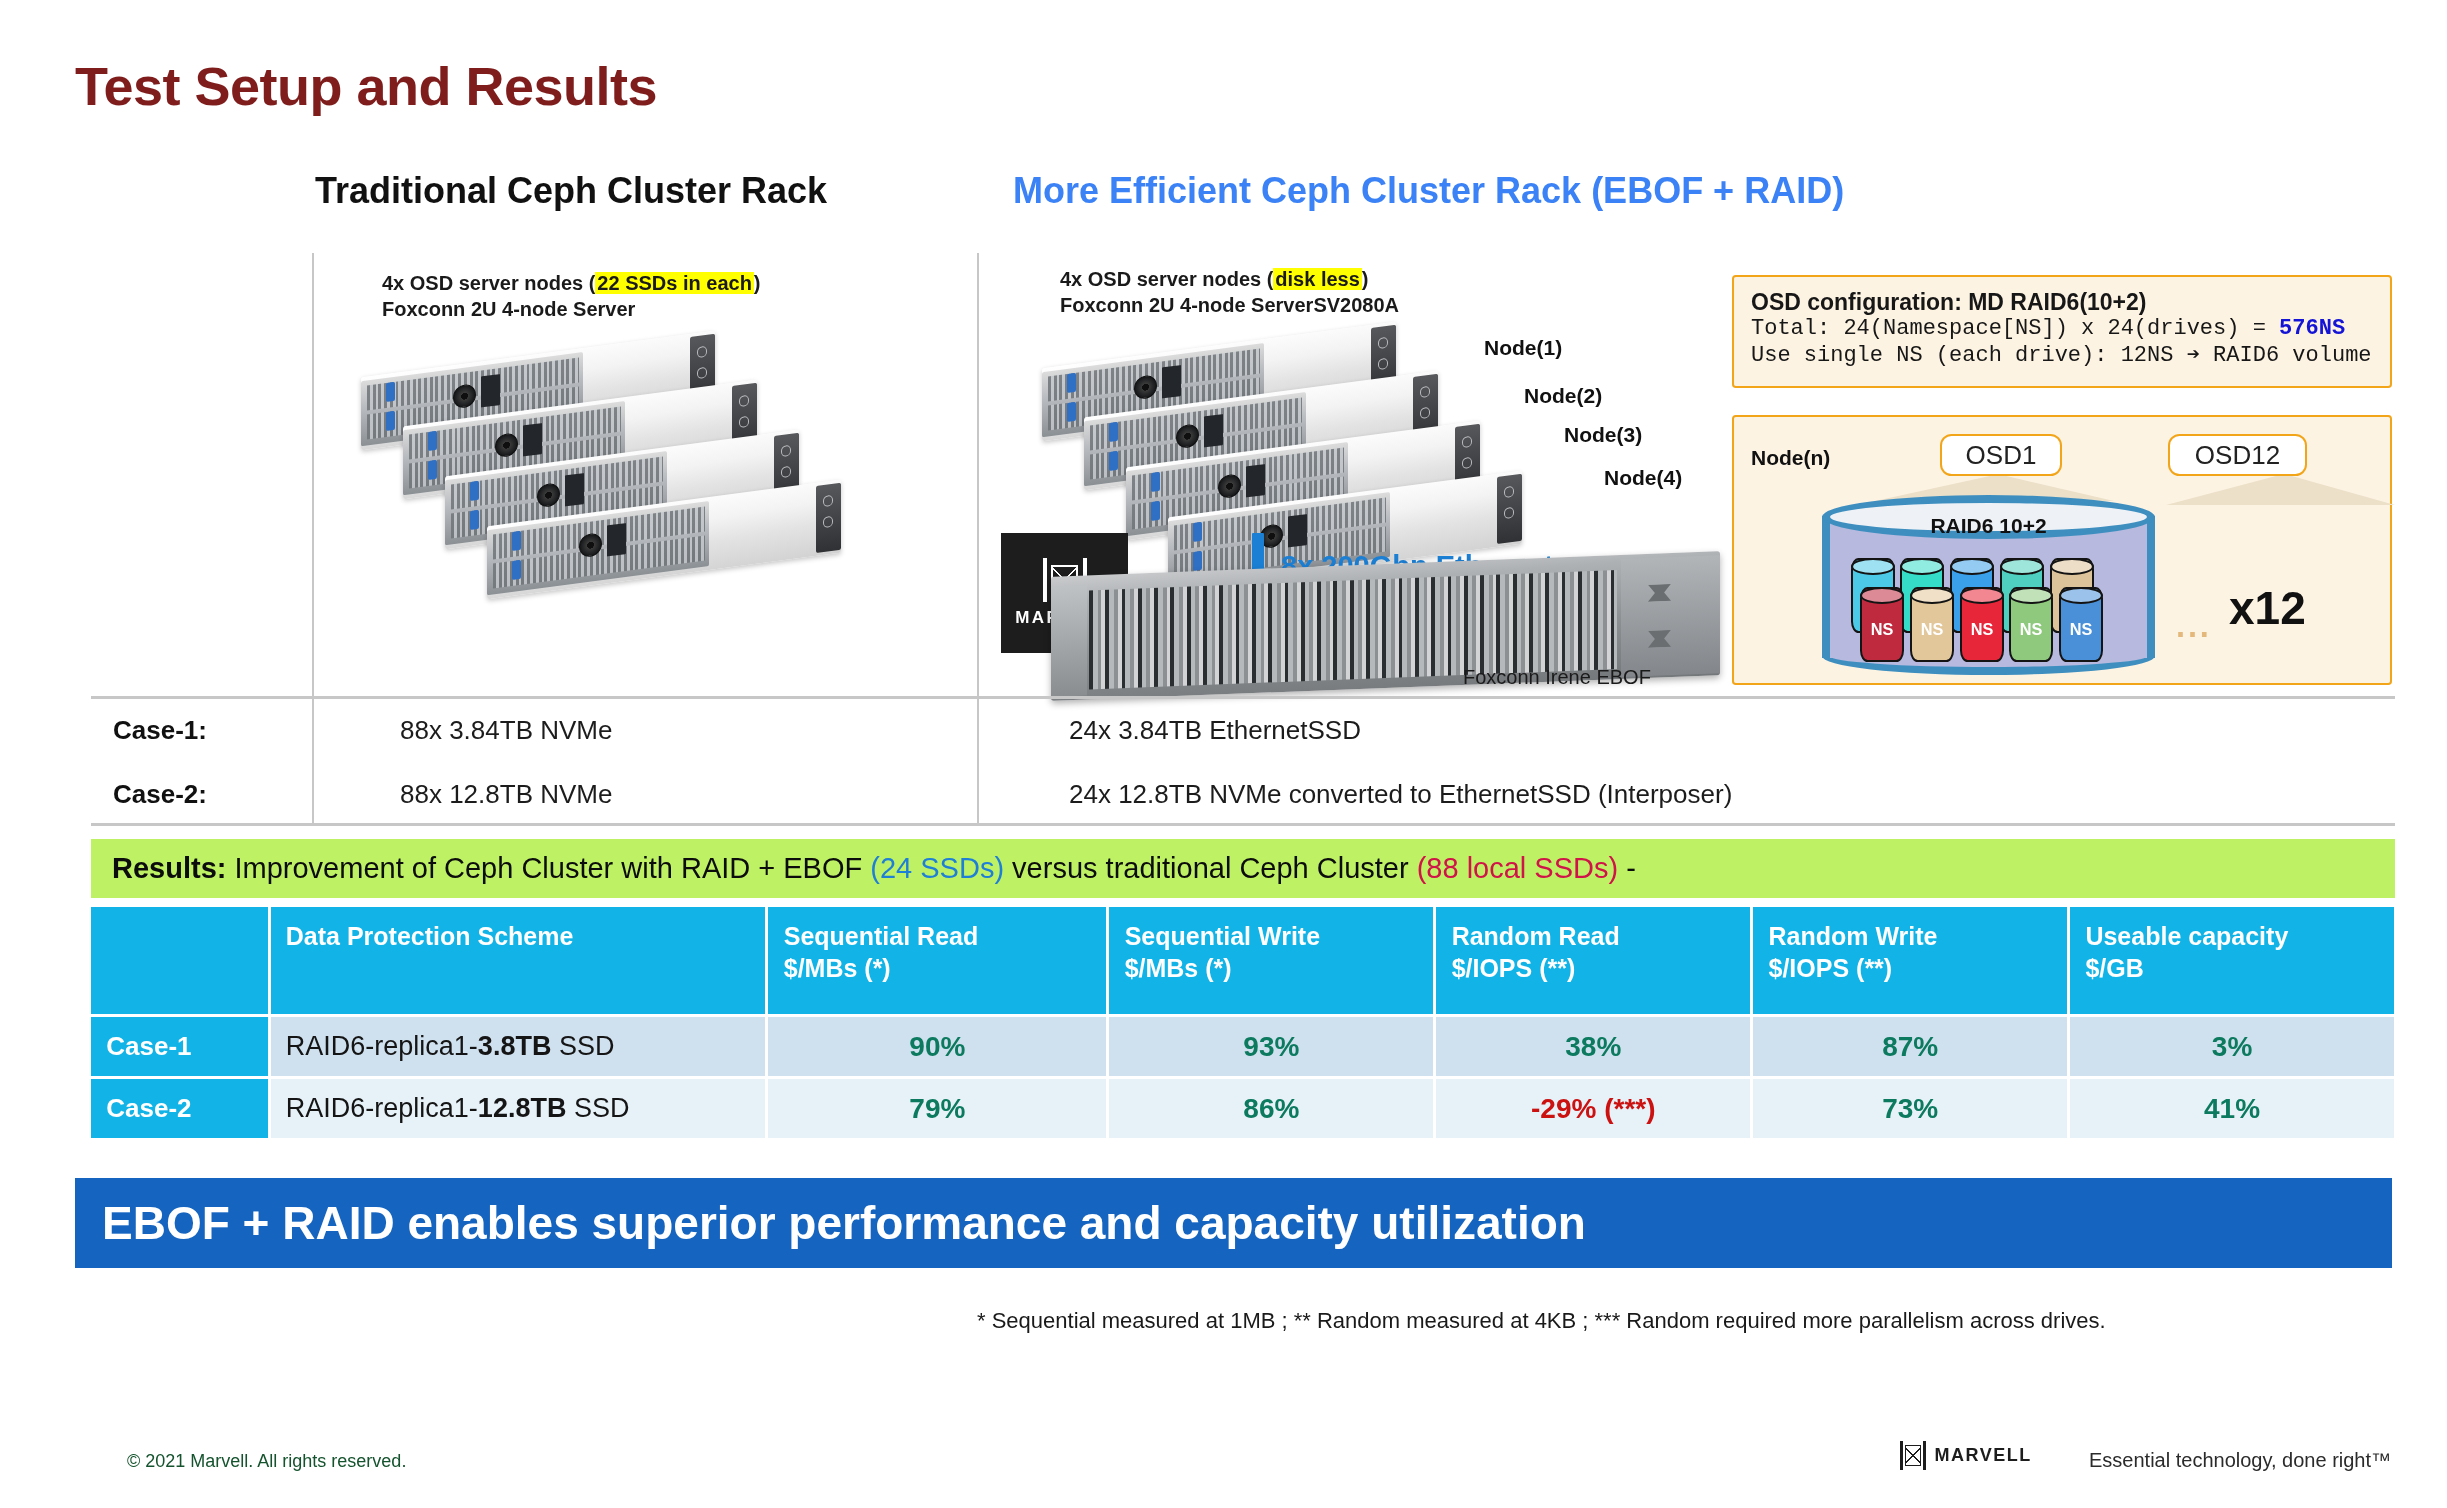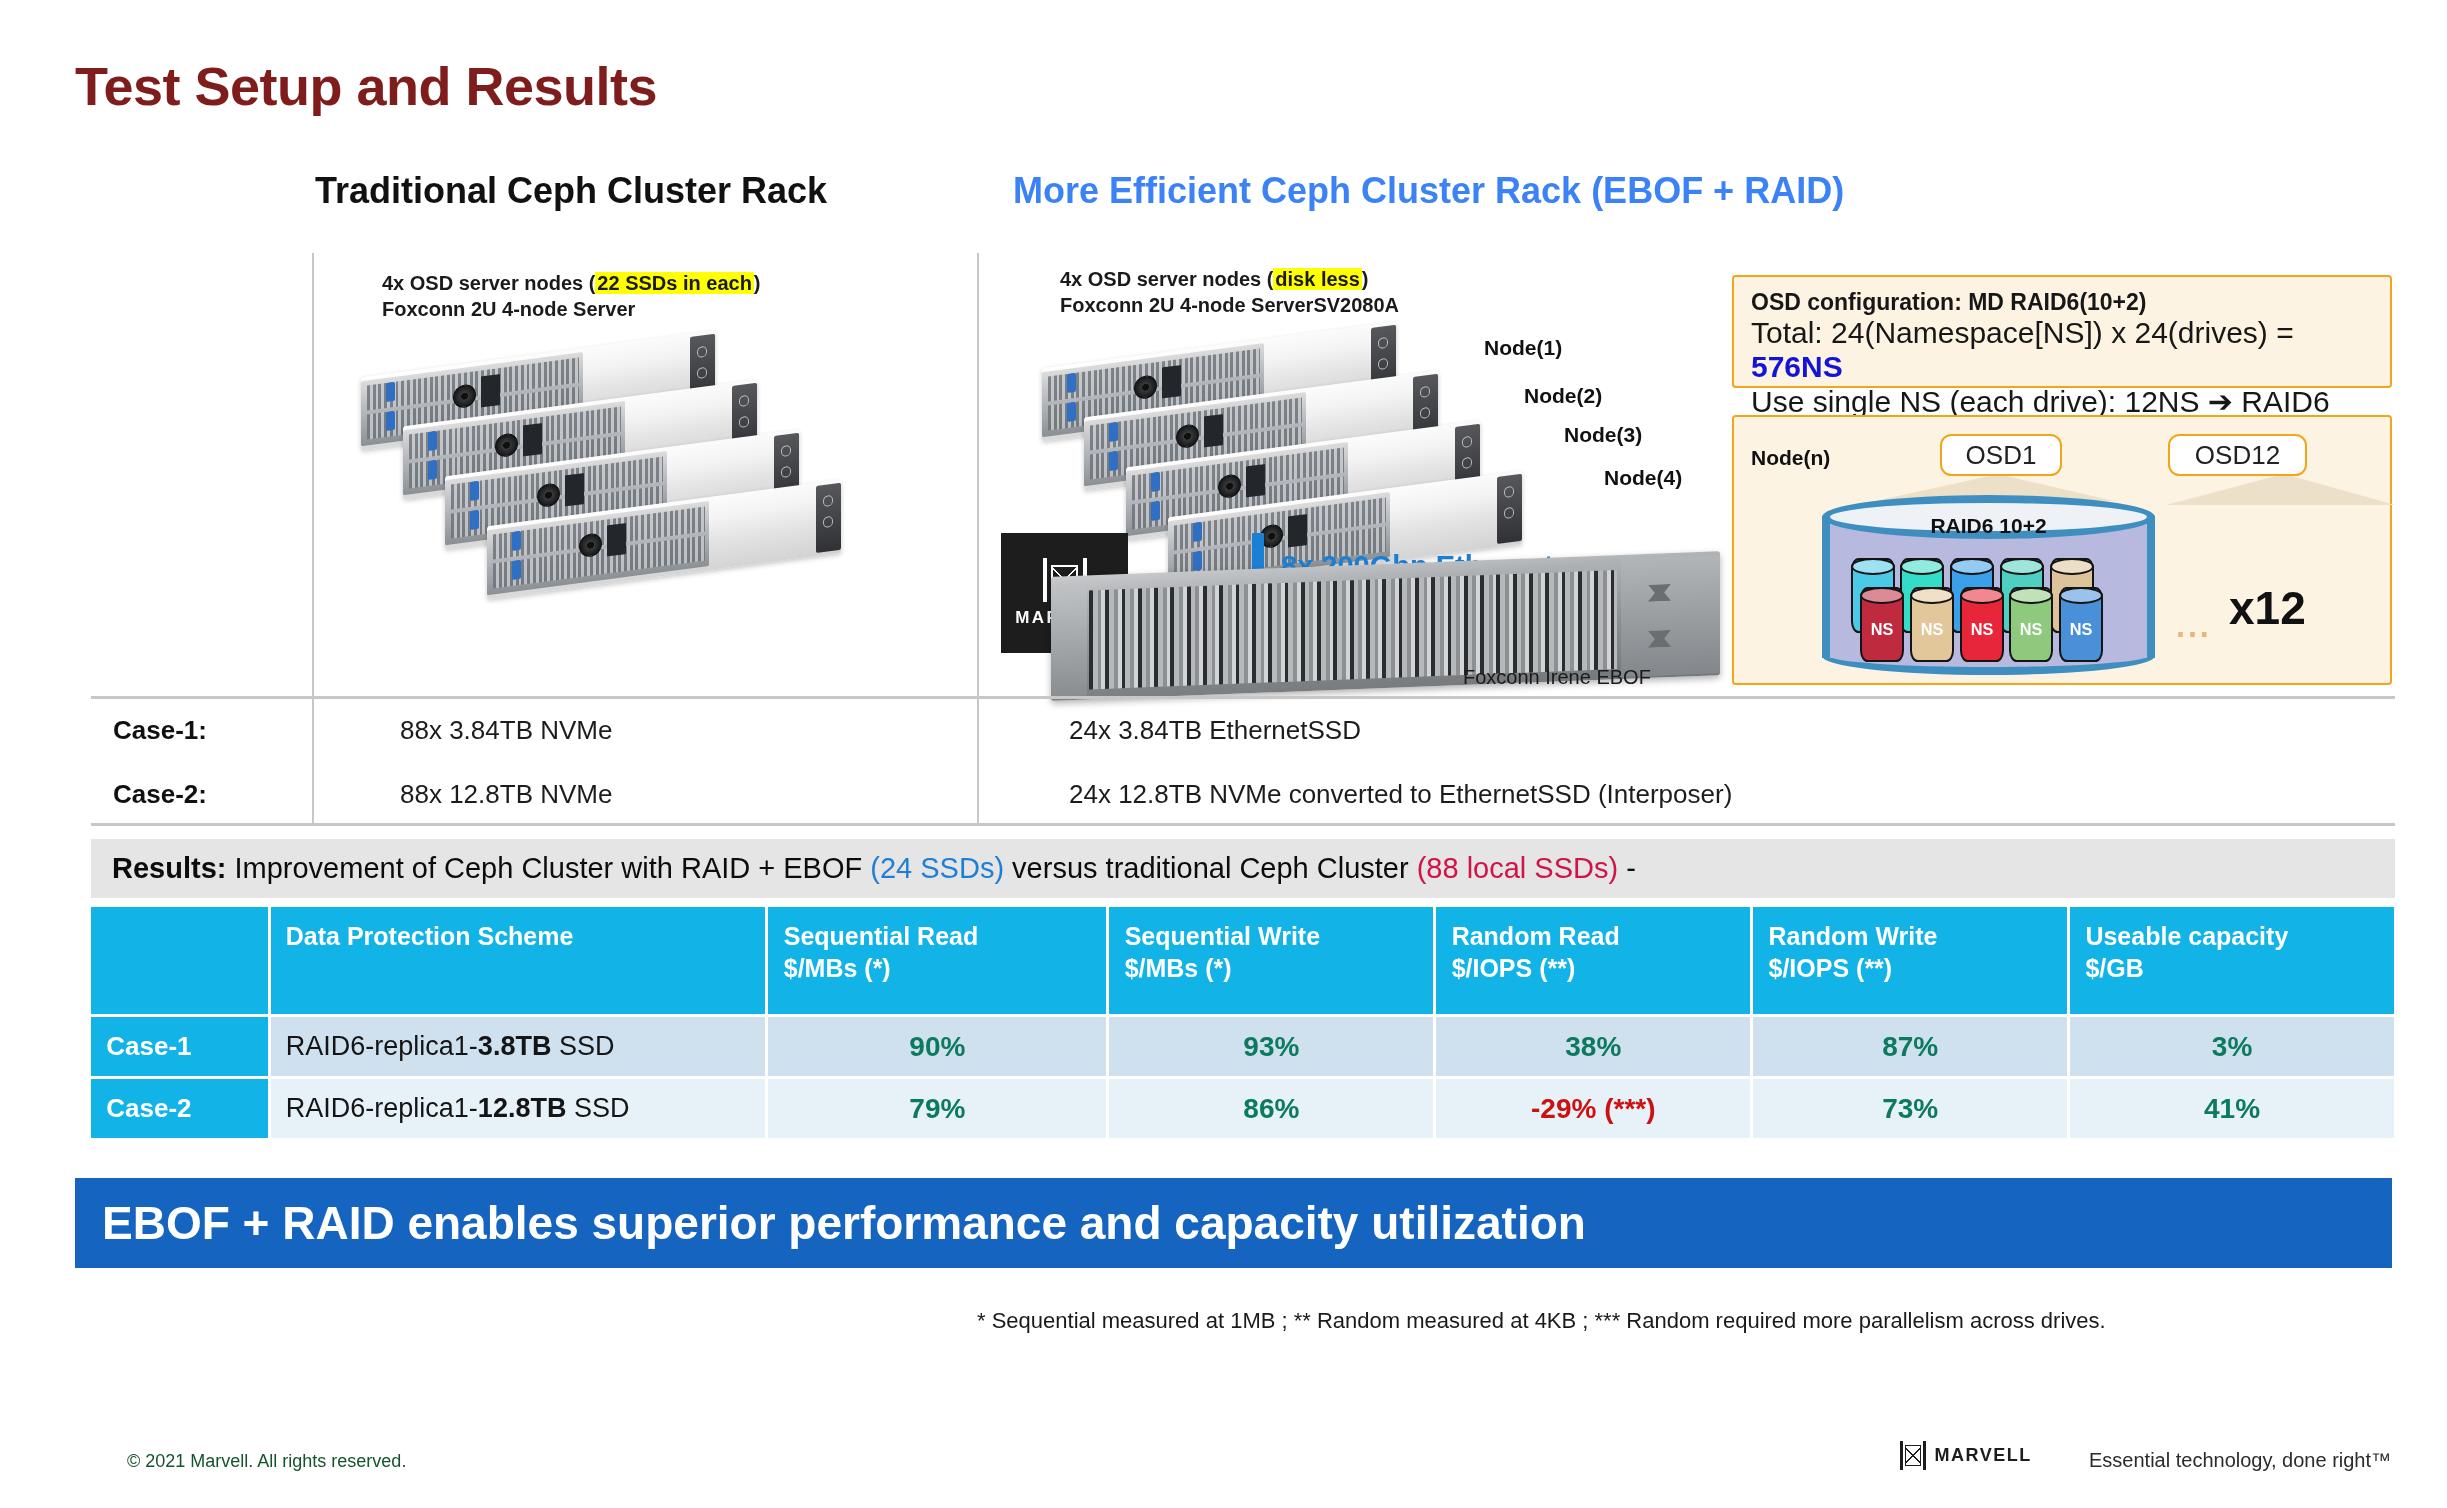--- a/index.html
+++ b/index.html
@@ -143,21 +143,21 @@
     position:absolute; left:0; top:9.6px; width:36px; bottom:3.8px;
     background:linear-gradient(180deg,#bfc2c5,#8a8d90);
   }
   .ebof-lbl { position:absolute; font-size:20px; color:#1a1a1a; }
 
   
   .osd-box {
     position:absolute; background:#fdf3e3; border:2.9px solid #f3a51a; border-radius:3.8px;
   }
   .osd-box .l1 { font-size:23px; font-weight:bold; color:#171717; }
-  .osd-box .l2, .osd-box .l3 { font-size:30px; color:#171717; }
+  .osd-box .l2, .osd-box .l3 { font-size:22px; color:#171717;font-family:Liberation Mono, monospace; }
   .blue-b { color:#1414d6; font-weight:bold; }
 
   
   .raid-box {
     position:absolute; background:#fdf3e3; border:2.9px solid #f3a51a; border-radius:3.8px;
   }
   .node-n { position:absolute; font-size:21px; font-weight:bold; color:#111; }
   .osd-pill {
     position:absolute; background:#fff; border:2.9px solid #f3a51a; border-radius:11.5px;
     display:flex; align-items:center; justify-content:center;
@@ -196,21 +196,21 @@
   .x12 { position:absolute; font-size:46px; font-weight:bold; color:#111; }
 
   
   .rule { position:absolute; background:#c7c7c7; }
   .vrule { position:absolute; background:#c7c7c7; width:1.9px; }
   .case-lbl { position:absolute; font-size:26px; font-weight:bold; color:#111; }
   .case-val { position:absolute; font-size:26px; color:#1c1c1c; }
 
   
   .res-banner {
-    position:absolute; background:#e5e5e5; display:flex; align-items:center;
+    position:absolute; background:#bef264; display:flex; align-items:center;
   }
   .res-banner .txt { font-size:29px; color:#0c0c0c; padding-left:21px; white-space:nowrap; }
   .res-banner .txt b { font-weight:bold; }
   .c-blue { color:#1f7fd6; }
   .c-crim { color:#d0144a; }
 
   
   .rt { position:absolute; border-collapse:separate; border-spacing:3.8px 3.8px; }
   .rt th, .rt td { padding:8px; }
   .rt .hcell {

